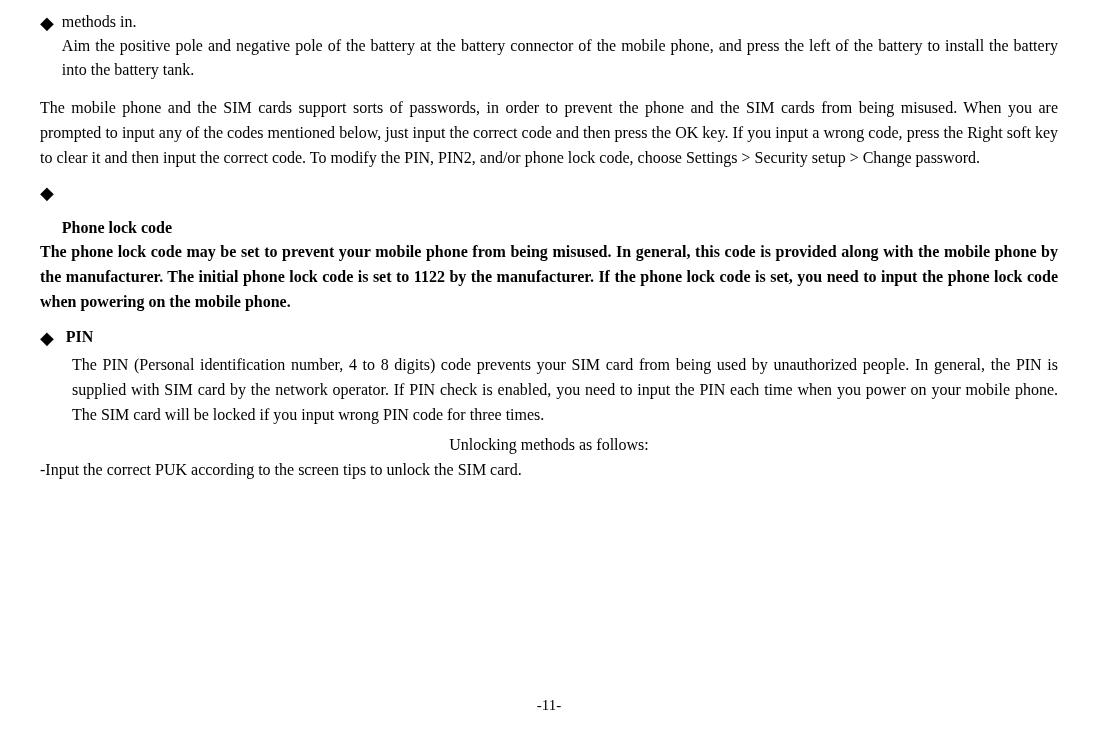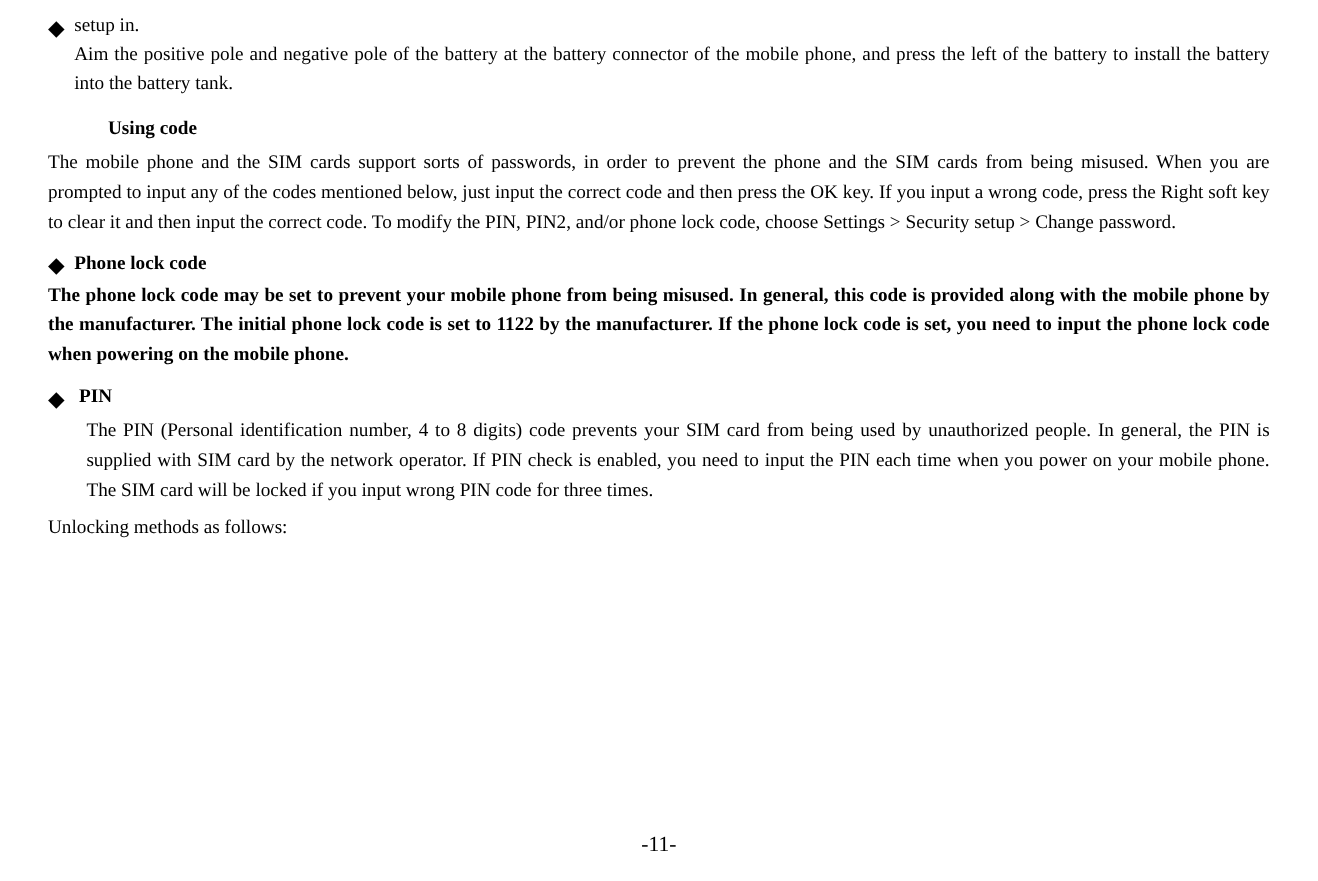--- a/index.html
+++ b/index.html
@@ -77,20 +77,21 @@
     }
 
     .phone-lock-header {
       display: flex;
       align-items: flex-start;
     }
 
     .phone-lock-title {
       font-weight: bold;
       line-height: 1.5;
+      margin-top: 36px;
     }
 
     .phone-lock-body {
       text-align: justify;
       line-height: 1.55;
       margin-bottom: 6px;
       font-weight: bold;
     }
 
     .pin-section {
@@ -110,48 +111,48 @@
     }
 
     .pin-body {
       text-align: justify;
       line-height: 1.55;
       margin-left: 32px;
     }
 
     .unlocking-methods {
       line-height: 1.55;
+      text-align: center;
     }
 
     .input-method {
       line-height: 1.55;
     }
 
     .page-number {
       text-align: center;
       margin-top: 10px;
-      font-size: 18px;
+      font-size: 15px;
     }
   </style>
 </head>
 <body>
 
 <div class="page-container">
   <div class="content-area">
 
     <div class="bullet-item section-gap">
       <span class="diamond-bullet">◆</span>
       <div class="bullet-text">
-        <span>setup in.</span><br>
+        <span>methods in.</span><br>
         <span>Aim the positive pole and negative pole of the battery at the battery connector of the mobile phone, and press the left of the battery to install the battery into the battery tank.</span>
       </div>
     </div>
 
     <div class="using-code-section">
-      <div class="using-code-title">Using code</div>
       <div class="using-code-body">The mobile phone and the SIM cards support sorts of passwords, in order to prevent the phone and the SIM cards from being misused. When you are prompted to input any of the codes mentioned below, just input the correct code and then press the OK key. If you input a wrong code, press the Right soft key to clear it and then input the correct code. To modify the PIN, PIN2, and/or phone lock code, choose Settings &gt; Security setup &gt; Change password.</div>
     </div>
 
     <div class="phone-lock-section">
       <div class="phone-lock-header">
         <span class="diamond-bullet">◆</span>
         <span class="phone-lock-title">Phone lock code</span>
       </div>
       <div class="phone-lock-body">The phone lock code may be set to prevent your mobile phone from being misused. In general, this code is provided along with the mobile phone by the manufacturer. The initial phone lock code is set to 1122 by the manufacturer. If the phone lock code is set, you need to input the phone lock code when powering on the mobile phone.</div>
     </div>
@@ -159,17 +160,18 @@
     <div class="pin-section">
       <div class="pin-header">
         <span class="diamond-bullet">◆</span>
         <span style="padding-left: 4px;" class="pin-title">PIN</span>
       </div>
       <div class="pin-body">The PIN (Personal identification number, 4 to 8 digits) code prevents your SIM card from being used by unauthorized people. In general, the PIN is supplied with SIM card by the network operator. If PIN check is enabled, you need to input the PIN each time when you power on your mobile phone. The SIM card will be locked if you input wrong PIN code for three times.</div>
     </div>
 
     <div class="unlocking-methods">Unlocking methods as follows:</div>
 
+    <div class="input-method">-Input the correct PUK according to the screen tips to unlock the SIM card.</div>
 
   </div>
 
   <div class="page-number">-11-</div>
 </div>
 
 </body></html>

